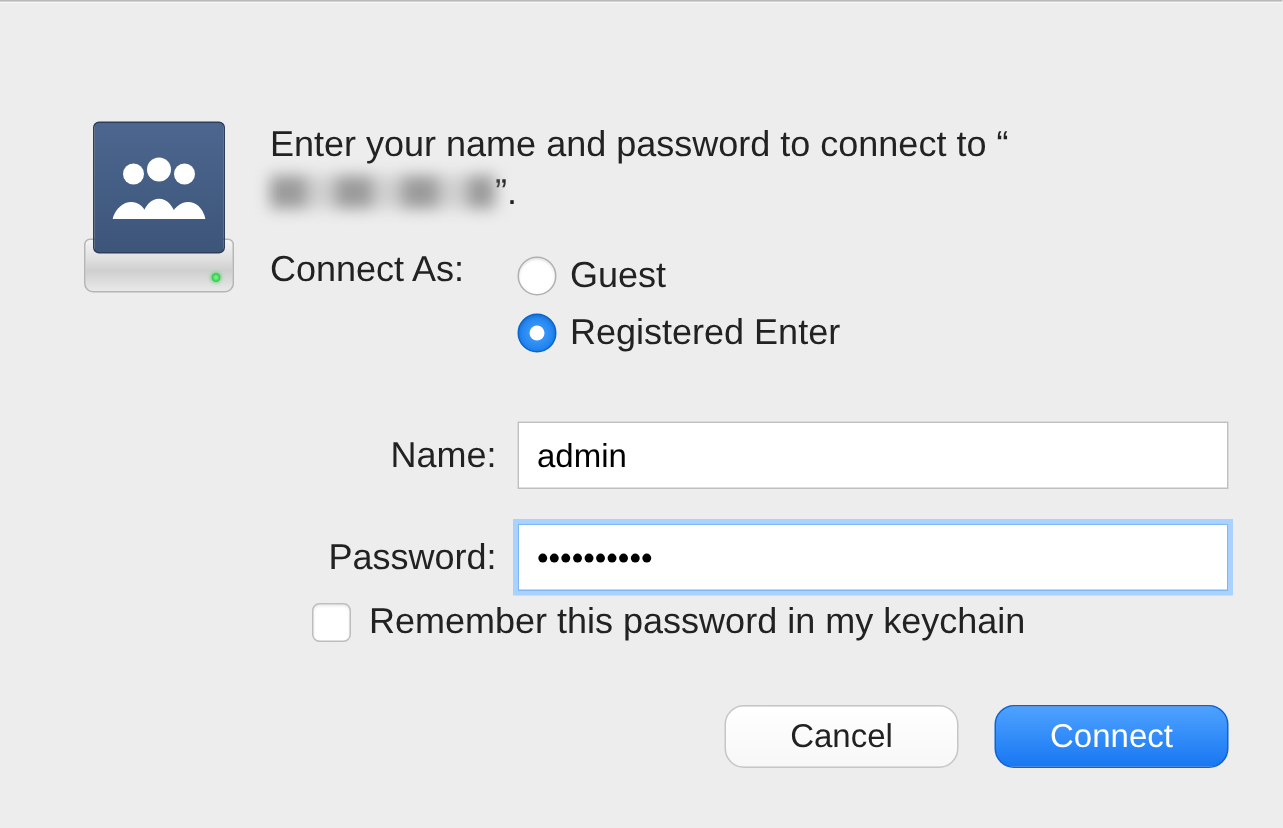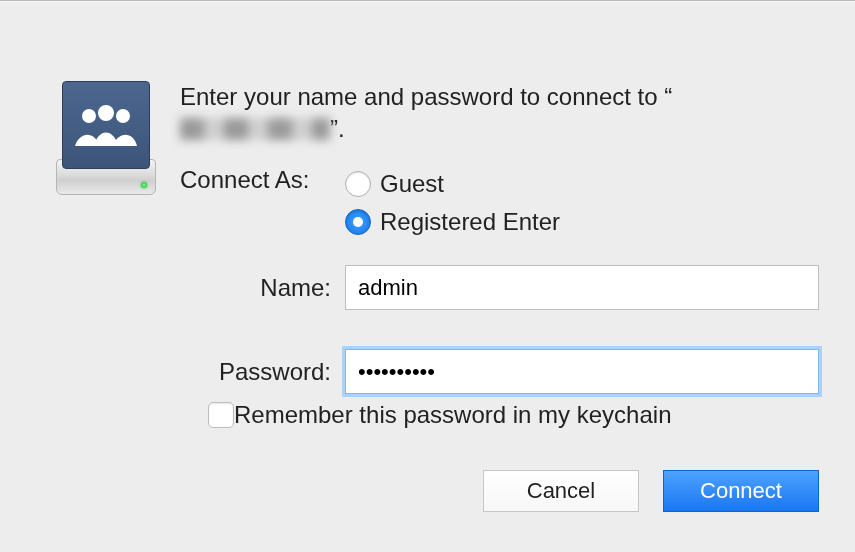--- a/index.html
+++ b/index.html
@@ -86,49 +86,49 @@
     border: 1px solid #0a64c9;
   }
   .radio.selected::after {
     content:""; width:10px; height:10px; border-radius:50%;
     background:#fff;
   }
   .radio-label { font-size: 24px; }
 
   
   .field-row { position:absolute; left:180px; right:36px; display:flex; align-items:center; }
-  .field-row.name { top: 264px; }
+  .field-row.name { top: 280px; }
   .field-row.password { top: 348px; }
   .field-label { width: 165px; text-align:right; padding-right:14px; font-size:24px; }
   .txt {
     flex: 1; height: 45px;
     background:#fff; border:1px solid #bfbfbf;
     font-size: 22px; padding: 0 12px;
     outline: none;
   }
   .txt.focus {
     border: 1px solid #7fb7f5;
     box-shadow: 0 0 0 3px #a9d2ff;
   }
 
   
-  .remember { position:absolute; left:208px; top:400px; display:flex; align-items:center; }
+  .remember { position:absolute; left:208px; top:400px; display:flex; align-items:center; gap:12px; }
   .chk {
     width:26px; height:26px; border-radius:5px;
     background:#fff; border:1px solid #bdbdbd;
     box-shadow: inset 0 1px 2px rgba(0,0,0,.1);
     cursor:pointer;
   }
   .remember-label { font-size:24px; }
 
   
   .buttons { position:absolute; right:36px; bottom:40px; display:flex; gap:24px; }
   .btn {
     min-width: 156px; height: 42px;
-    border-radius: 0;
+    border-radius: 13px;
     font-size: 22px;
     display:flex; align-items:center; justify-content:center;
     cursor:pointer;
     user-select:none;
   }
   .btn.secondary {
     background: linear-gradient(#ffffff, #f7f7f7);
     border: 1px solid #c6c6c6;
     color:#222;
   }

